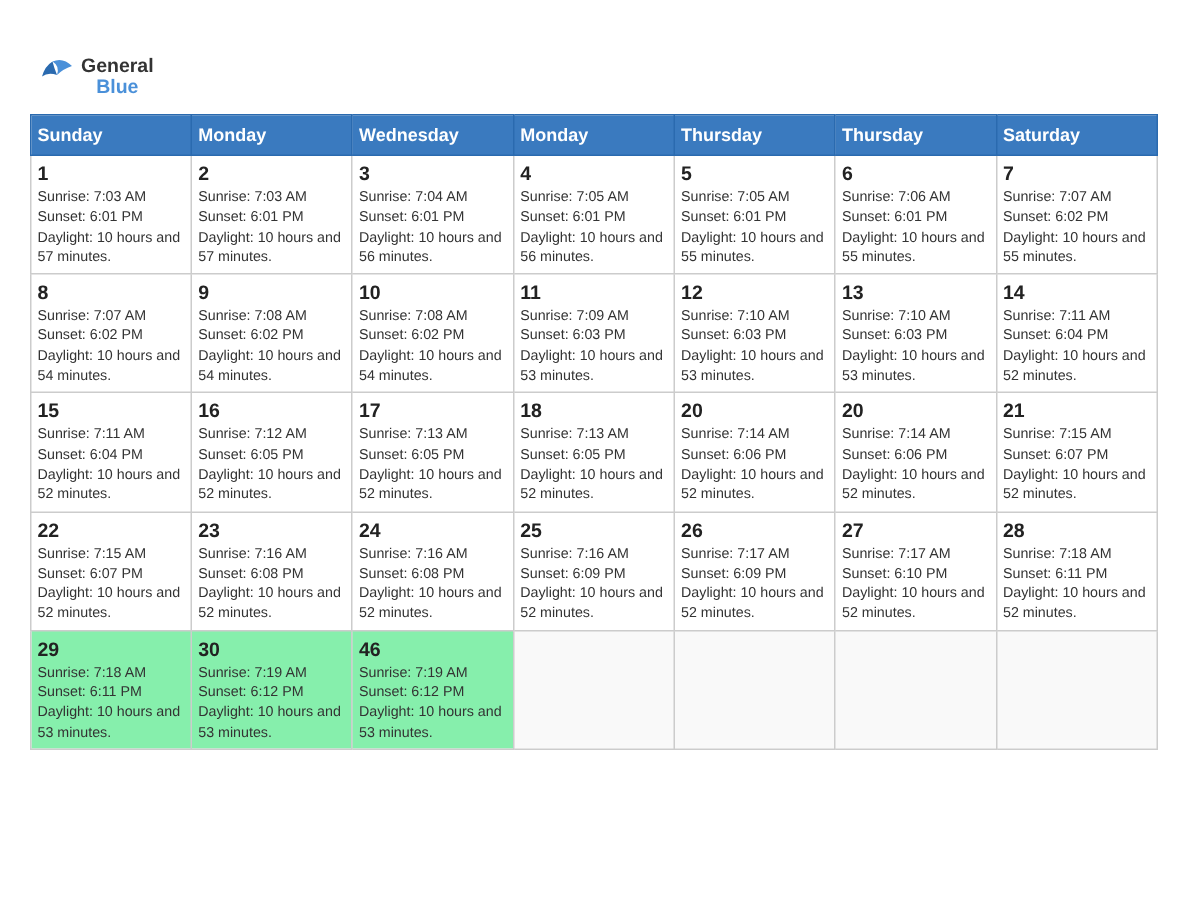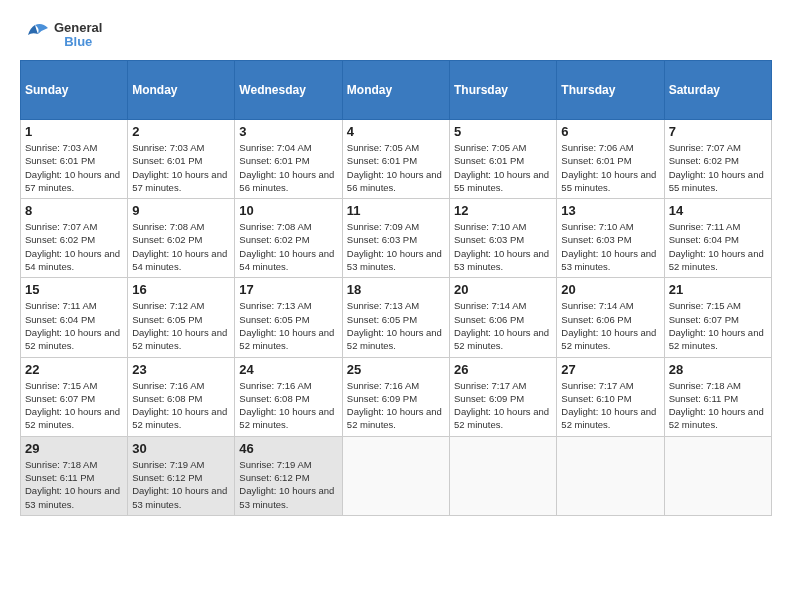--- a/index.html
+++ b/index.html
@@ -13,20 +13,21 @@
     .header-area {
       display: flex;
       justify-content: space-between;
       align-items: flex-start;
       margin-bottom: 10px;
     }
     .logo {
       display: flex;
       align-items: center;
       gap: 6px;
+      margin-top: 16px;
     }
     .title-area {
       text-align: right;
     }
     .month-title {
       font-size: 32px;
       font-weight: bold;
       color: #333;
     }
     .location-title {
@@ -34,36 +35,36 @@
       color: #555;
     }
     .calendar {
       width: 100%;
       border-collapse: collapse;
       font-size: 10px;
     }
     .calendar th {
       background-color: #3a7abf;
       color: #fff;
-      padding: 22px 4px;
+      padding: 6px 4px;
       text-align: left;
       font-size: 12px;
       font-weight: bold;
       border: 1px solid #2a6aaf;
     }
     .calendar td {
       border: 1px solid #ccc;
       vertical-align: top;
       padding: 4px;
       width: 108px;
       min-height: 80px;
       background: #fff;
     }
     .calendar tr:last-child td {
-      background: #e5e5e5;
+      background: #86efac;
     }
     .day-number {
       font-size: 13px;
       font-weight: bold;
       margin-bottom: 2px;
       color: #222;
     }
     .day-info {
       font-size: 9.5px;
       color: #333;

